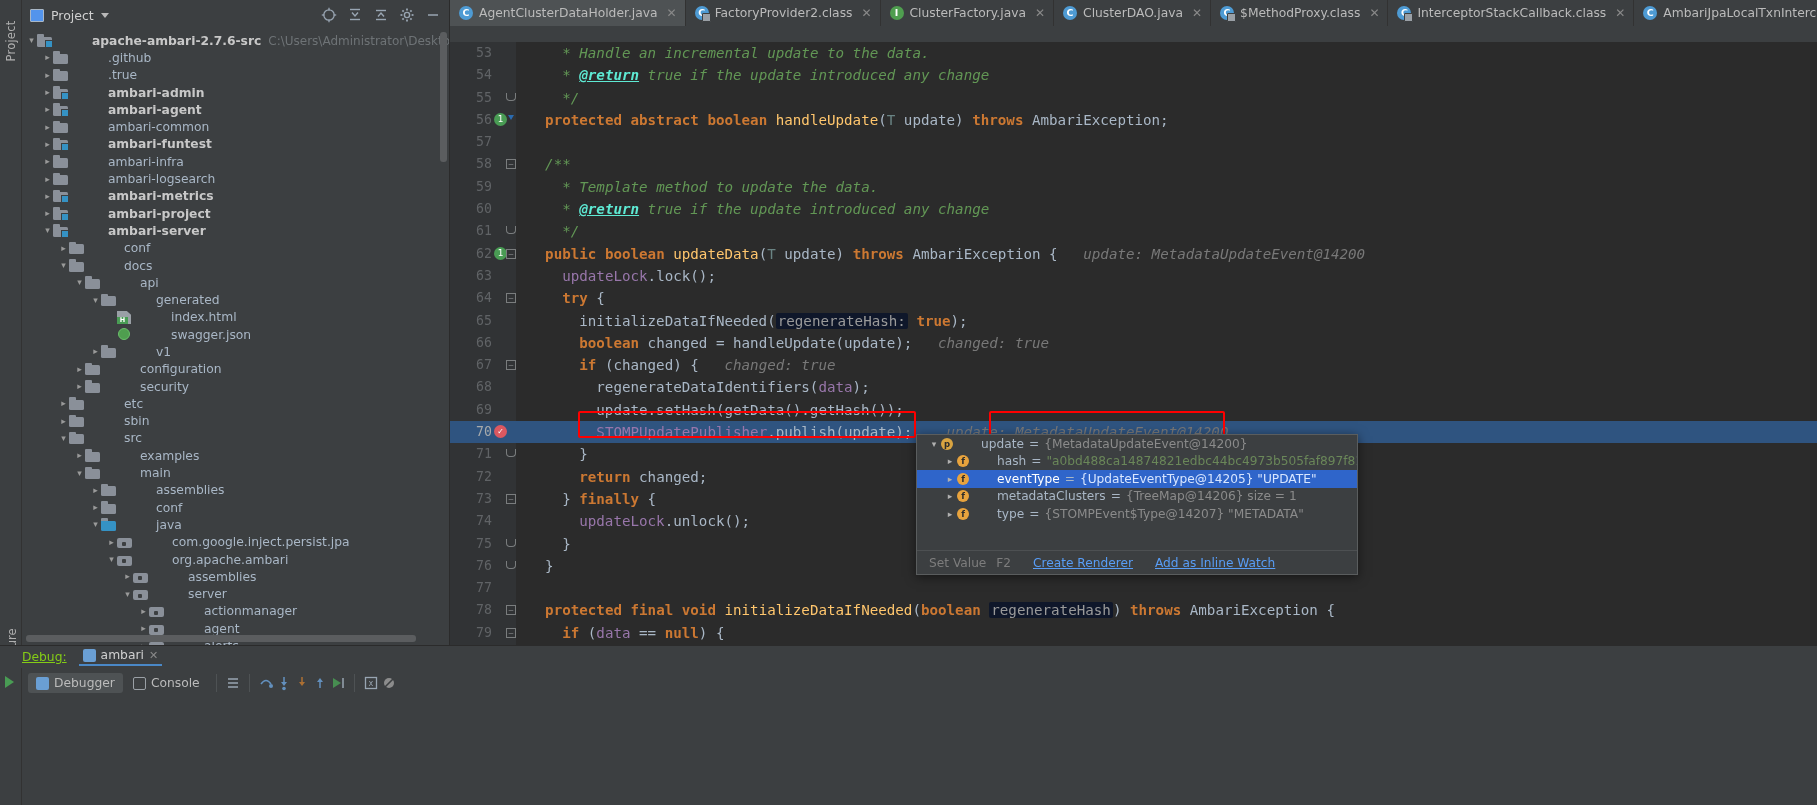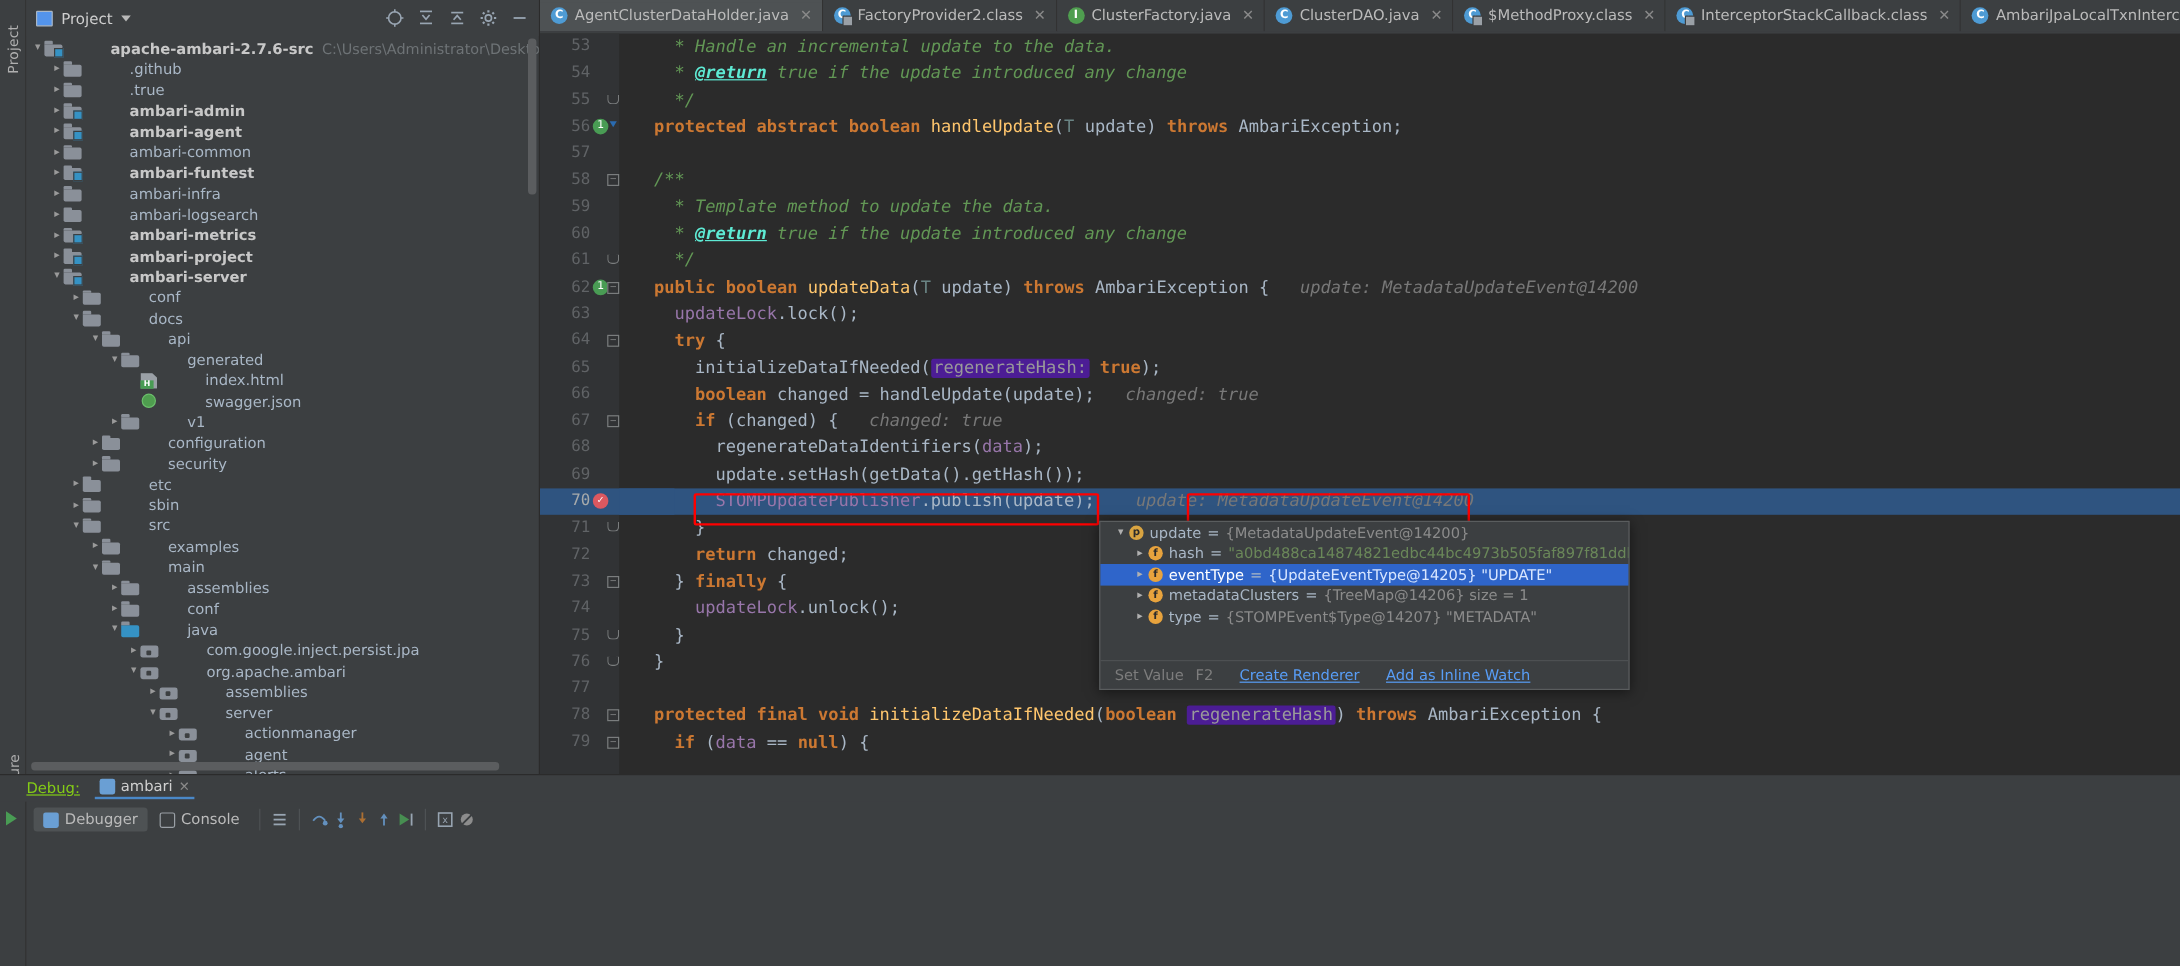--- a/index.html
+++ b/index.html
@@ -134,21 +134,21 @@
   .tabicon.i { background:#4f9e4f; }
   .tabicon.cls { background:#4e9bd4; }
   .tabicon.cls::after {
     content:""; position:absolute; right:-2px; bottom:-2px; width:7px; height:7px;
     background:#9aa0a6; border-radius:1px; border:1px solid #3c3f41;
   }
   .tabclose { color:#8a8a8a; font-size:12px; margin-left:3px; }
 
   
   .editor {
-    position:absolute; left:450px; top:28px; right:0; height:619px;
+    position:absolute; left:450px; top:42px; right:0; height:619px;
     background:#2b2b2b; overflow:hidden;
   }
   .gutter {
     position:absolute; left:0; top:0; bottom:0; width:66px; background:#313335;
   }
   .codearea { position:absolute; left:0; top:0; right:0; bottom:0; }
   .line {
     position:relative; height:22.3px; font-family:"DejaVu Sans Mono", monospace;
     font-size:14.2px; line-height:22.3px; white-space:pre;
   }
@@ -161,21 +161,21 @@
 
   
   .kw   { color:#cc7832; font-weight:bold; }
   .cmt  { color:#629755; font-style:italic; }
   .cmtt { color:#5eead4; font-style:italic; text-decoration:underline; font-weight:bold; }
   .mth  { color:#ffc66d; }
   .fld  { color:#9876aa; }
   .gen  { color:#6a8484; }
   .hint { color:#787878; font-style:italic;margin-top:44px; }
   .hintparam {
-    color:#9a9a9a; background:#4c1d95; border-radius:2px; padding:0 2px; font-style:normal;
+    color:#9a9a9a; background:#0f172a; border-radius:2px; padding:0 2px; font-style:normal;
   }
 
   
   .fold {
     position:absolute; left:56px; top:6px; width:10px; height:10px;
     border:1px solid #7a7d7e; color:#7a7d7e; font-size:9px; line-height:8px;
     text-align:center; background:#313335;
   }
   .fold.round { border-radius:0 0 4px 4px; border-top:none; height:8px; }
   .gmark {
@@ -219,21 +219,21 @@
   .vrow.sel { background:#2f65ca; }
   .vrow .varw {
     width:14px; flex:none; color:#b0b0b0; font-size:9px; text-align:center;
   }
   .vbadge {
     width:12px; height:12px; border-radius:50%; flex:none; margin-right:5px;
     font-size:8.5px; line-height:12px; text-align:center; color:#2b2b2b; font-weight:bold;
   }
   .vbadge.p { background:#d9a441; }
   .vbadge.f { background:#e8a33d; }
-  .vname { color:#a9b7c6; }
+  .vname { color:#a9b7c6;margin-left:23px; }
   .vrow.sel .vname { color:#ffffff; }
   .veq { color:#a9b7c6; margin:0 5px; }
   .vval { color:#8b8b8b; }
   .vrow.sel .vval { color:#d8e6ff; }
   .vstr { color:#6a8759; }
   .popupfoot {
     position:absolute; left:0; right:0; bottom:0; height:24px;
     display:flex; align-items:center; gap:22px; padding-left:12px;
     border-top:1px solid #4d5052; font-size:12.2px;
   }

